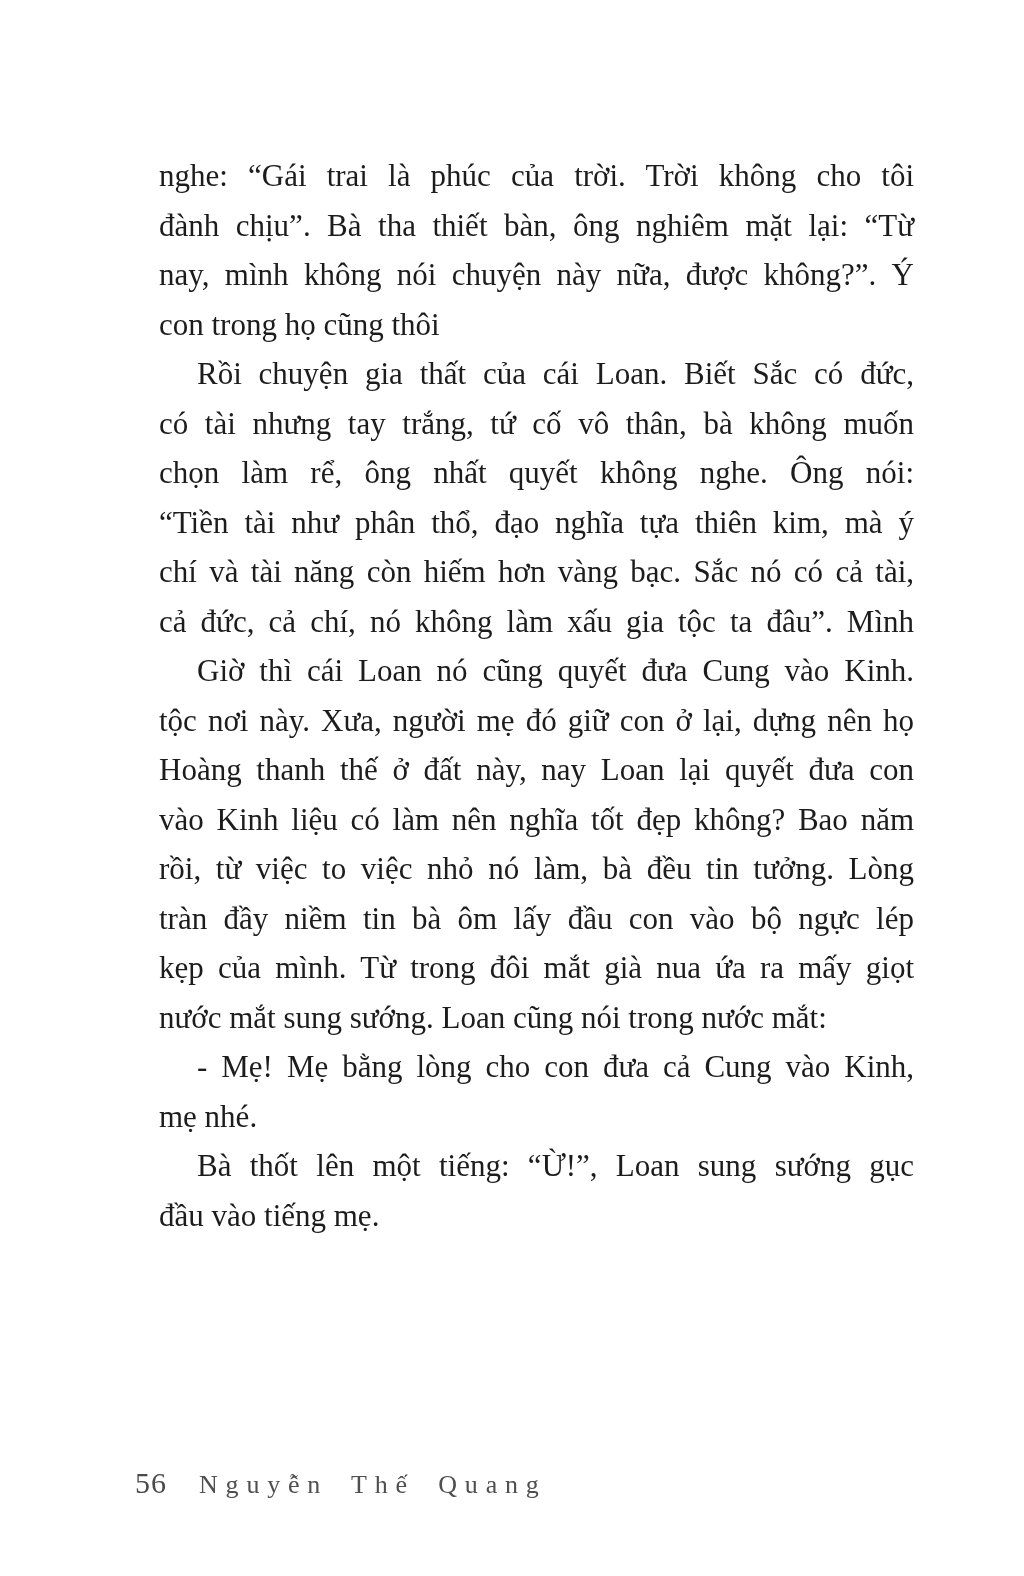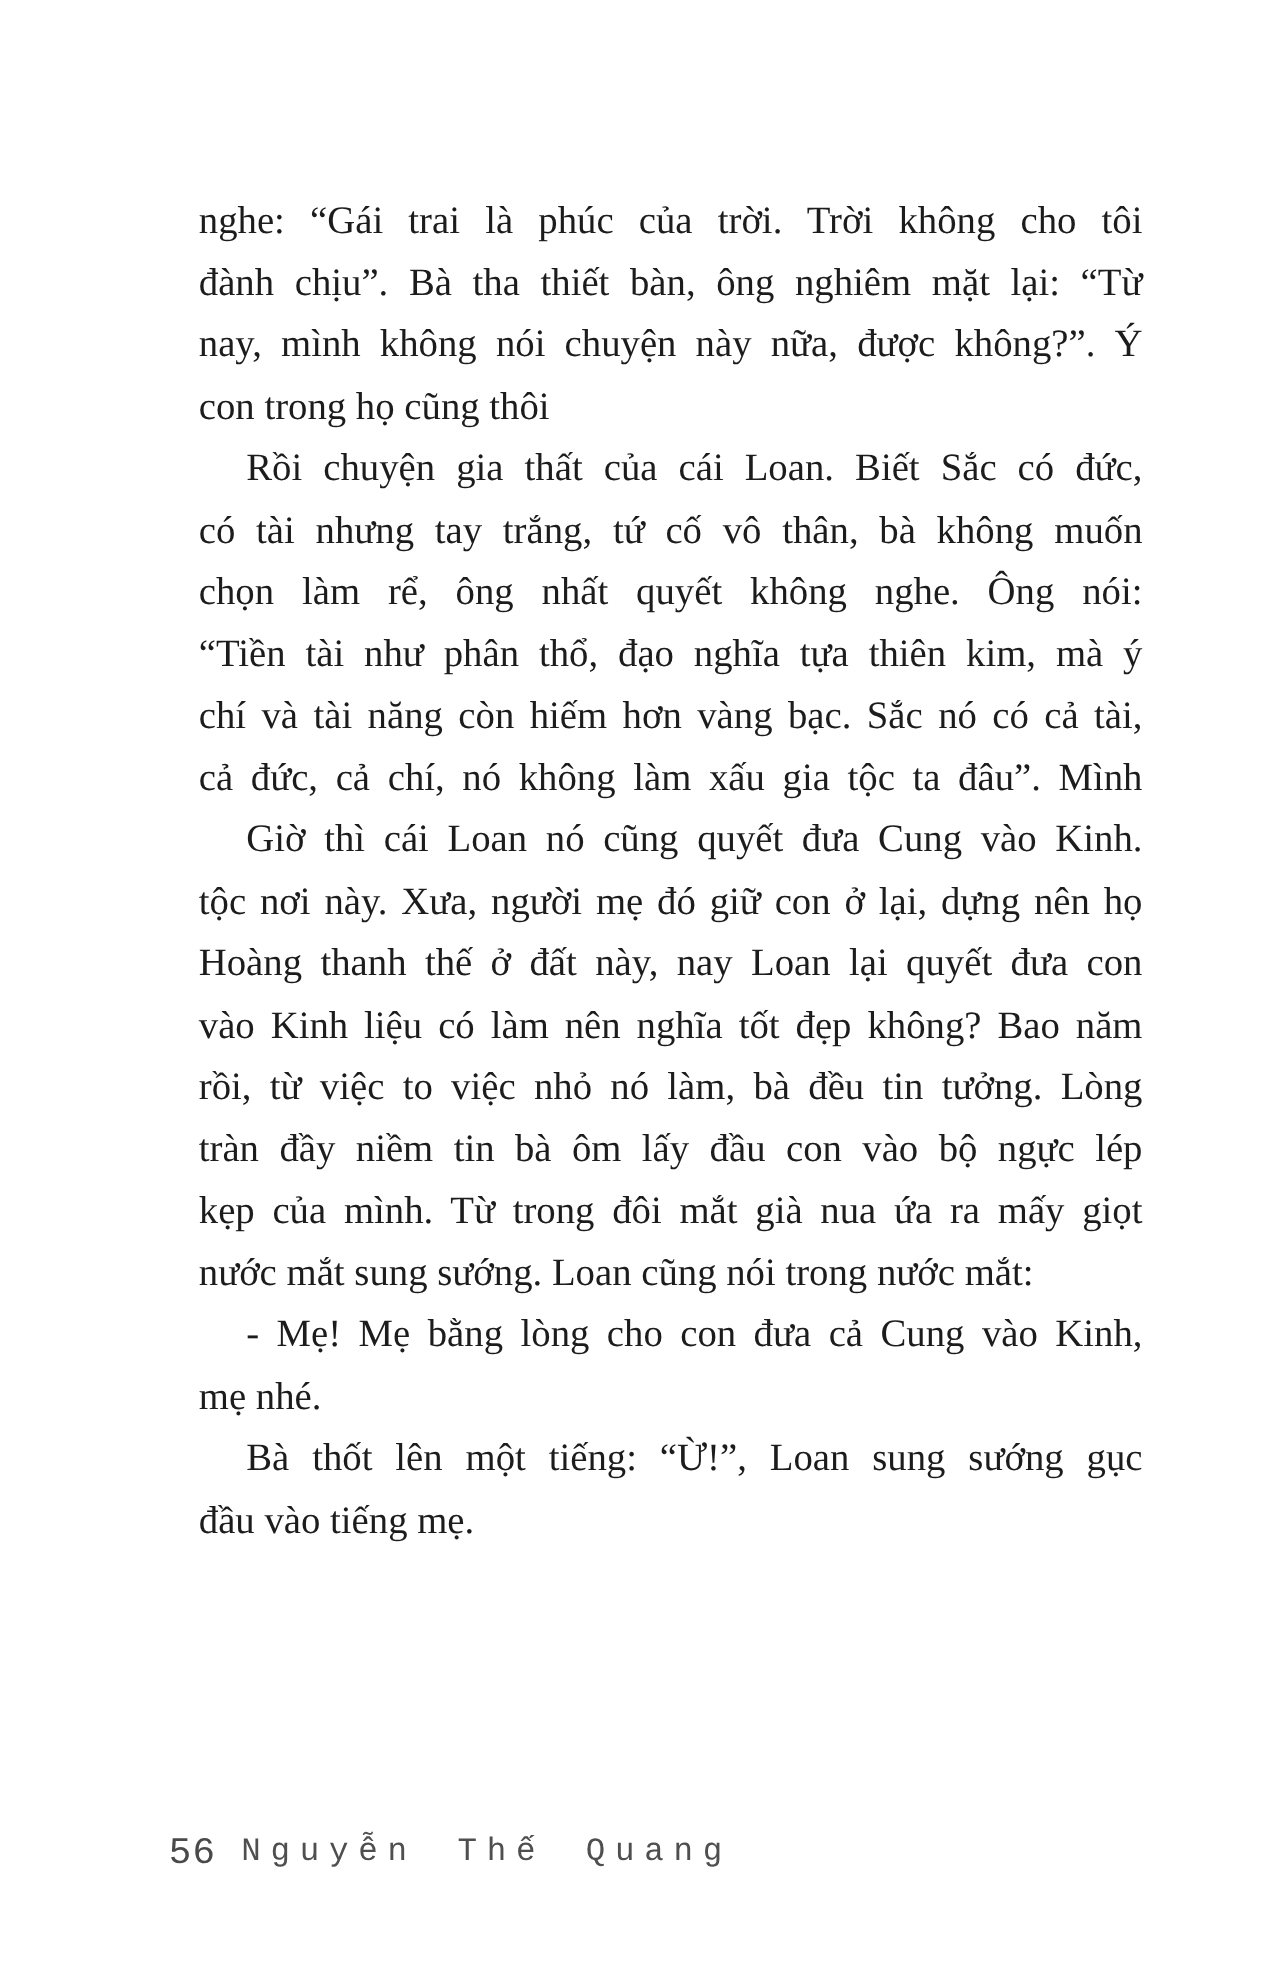--- a/index.html
+++ b/index.html
@@ -42,30 +42,29 @@
   .line.indent {
     text-indent: 38px;
   }
   .footer {
     position: absolute;
     left: 135px;
     top: 1466px;
     width: 755px;
     color: #4a4a4a;
     display: flex;
-    align-items: flex-start;
-    font-family: Liberation Mono, monospace;
+    align-items: flex-end;
   }
   .page-number {
     font-size: 30px;
     letter-spacing: 1px;
   }
   .author-name {
     font-size: 26px;
-    margin-left: 20px;
+    margin-left: 32px;
     letter-spacing: 0.30em;
     word-spacing: 0.35em;
     color: #4f4f4f;
   }
 </style>
 </head>
 <body>
 
 <div class="page">
   <main class="body-text" id="body-text">

